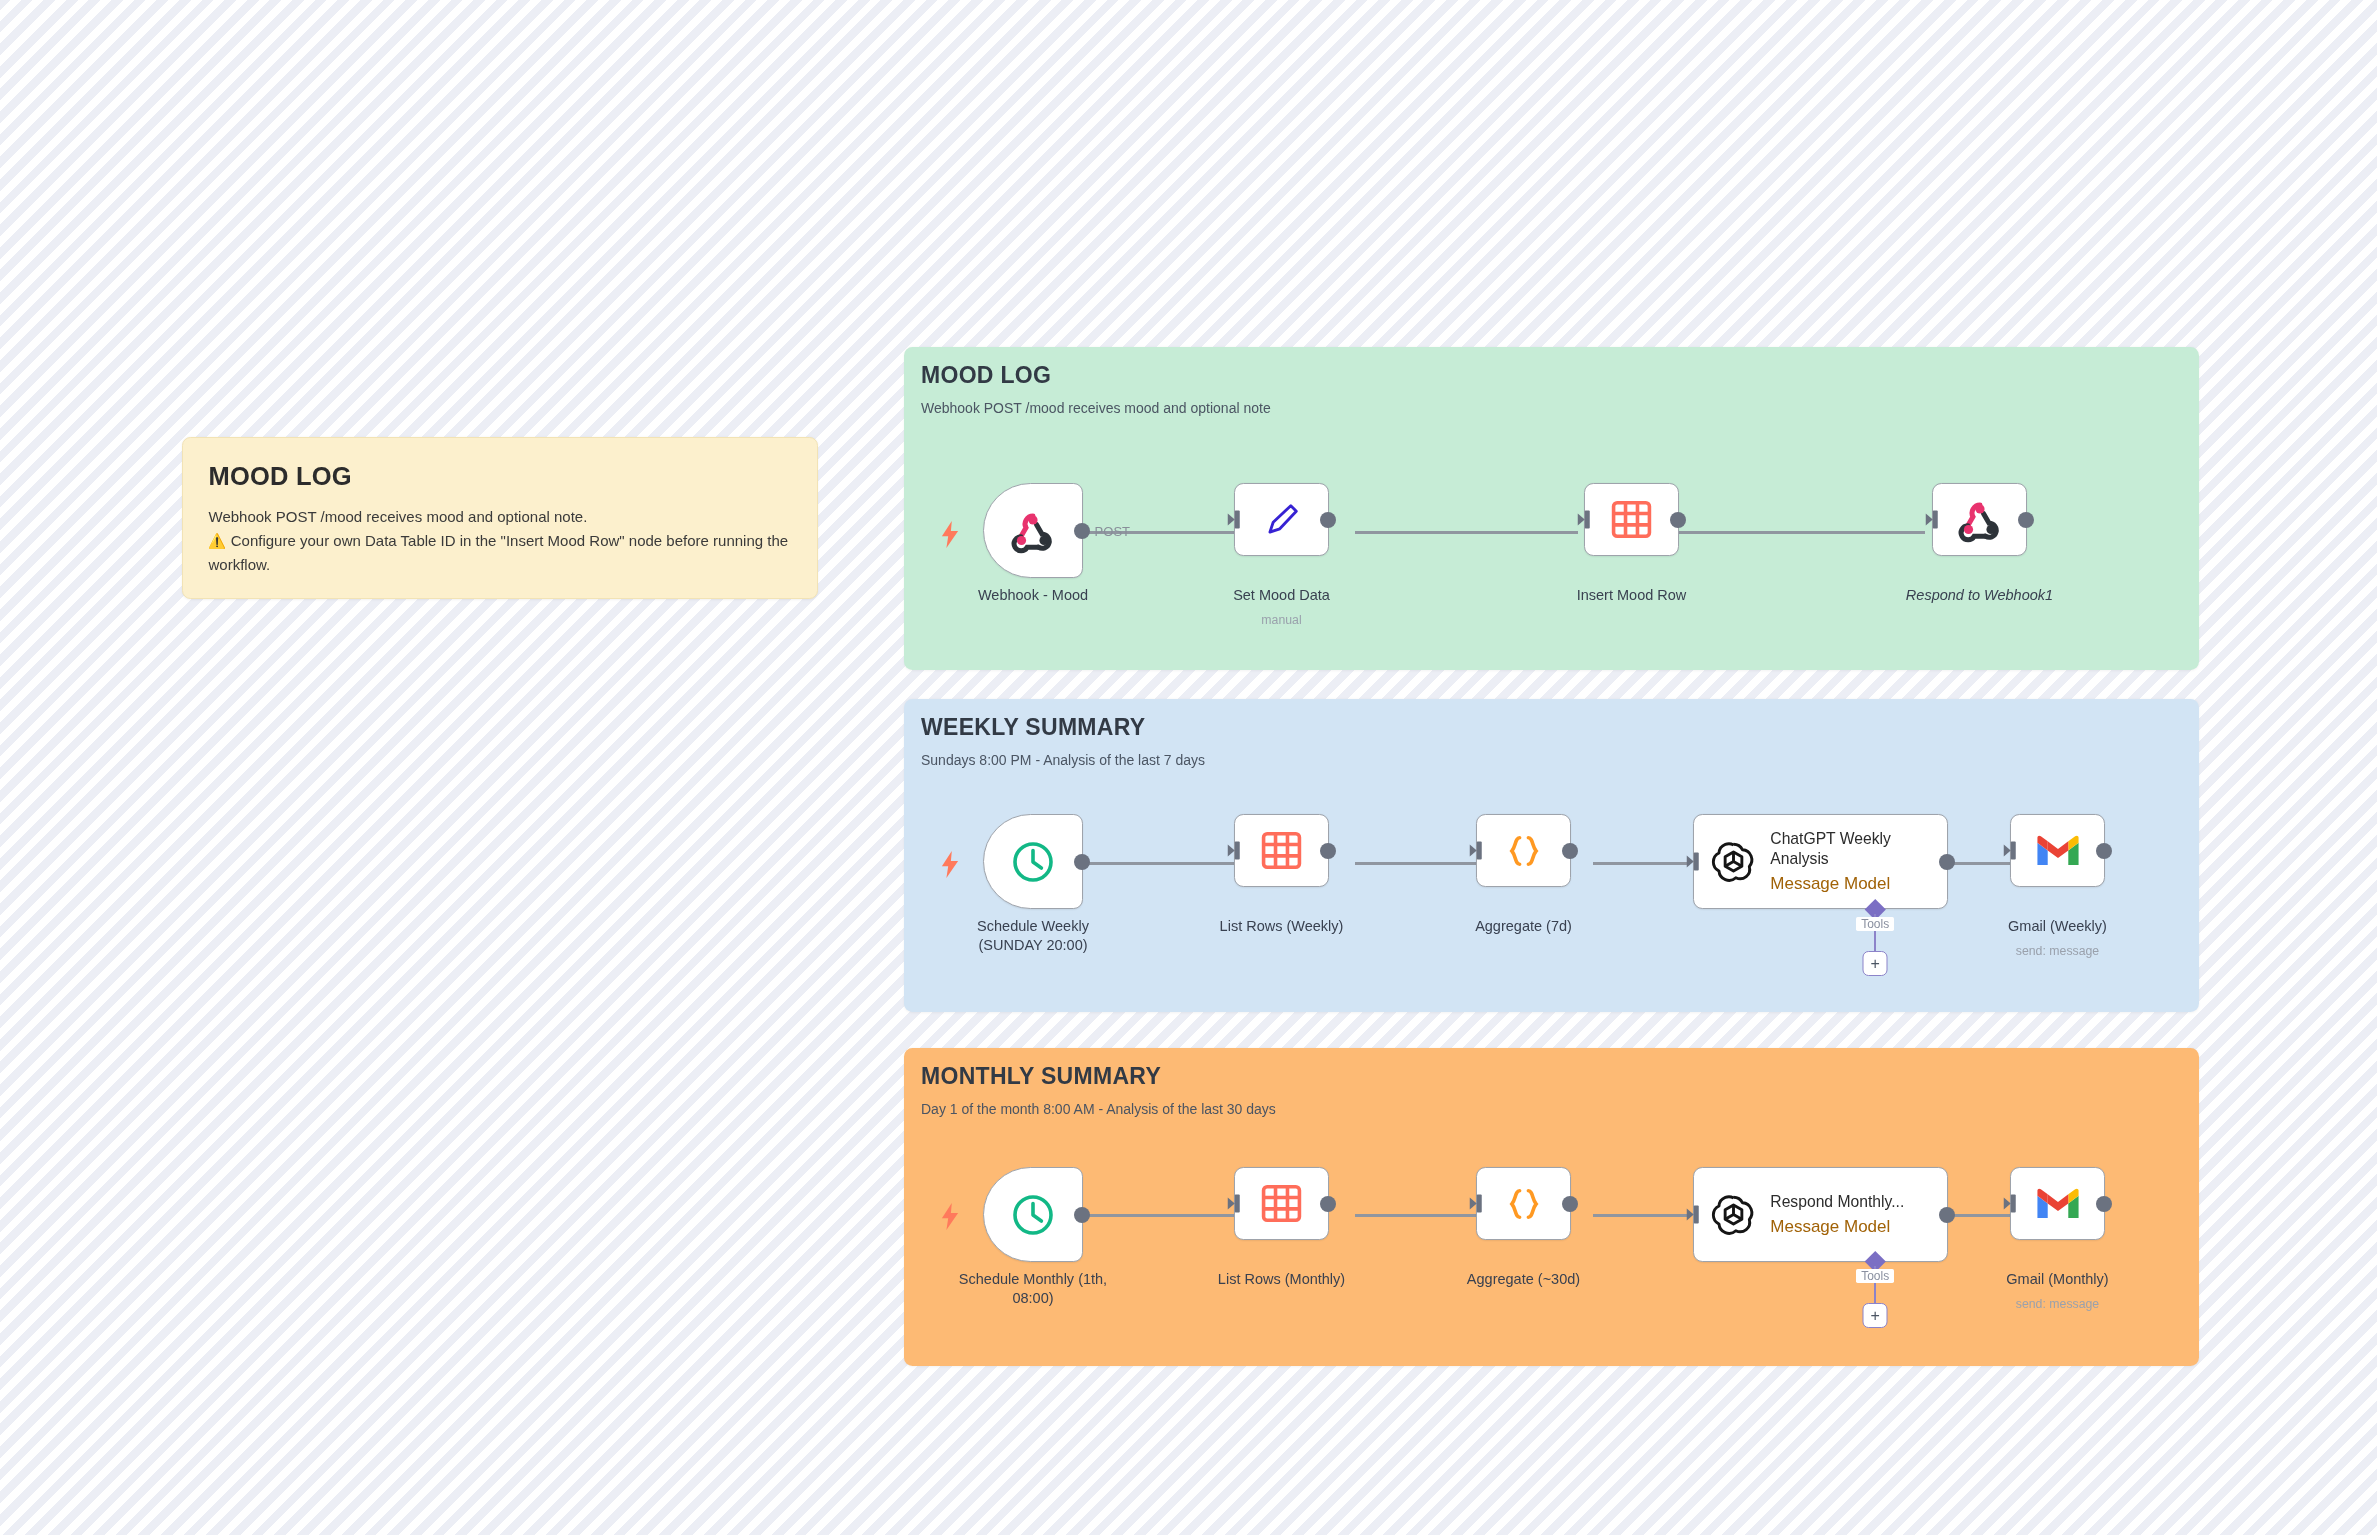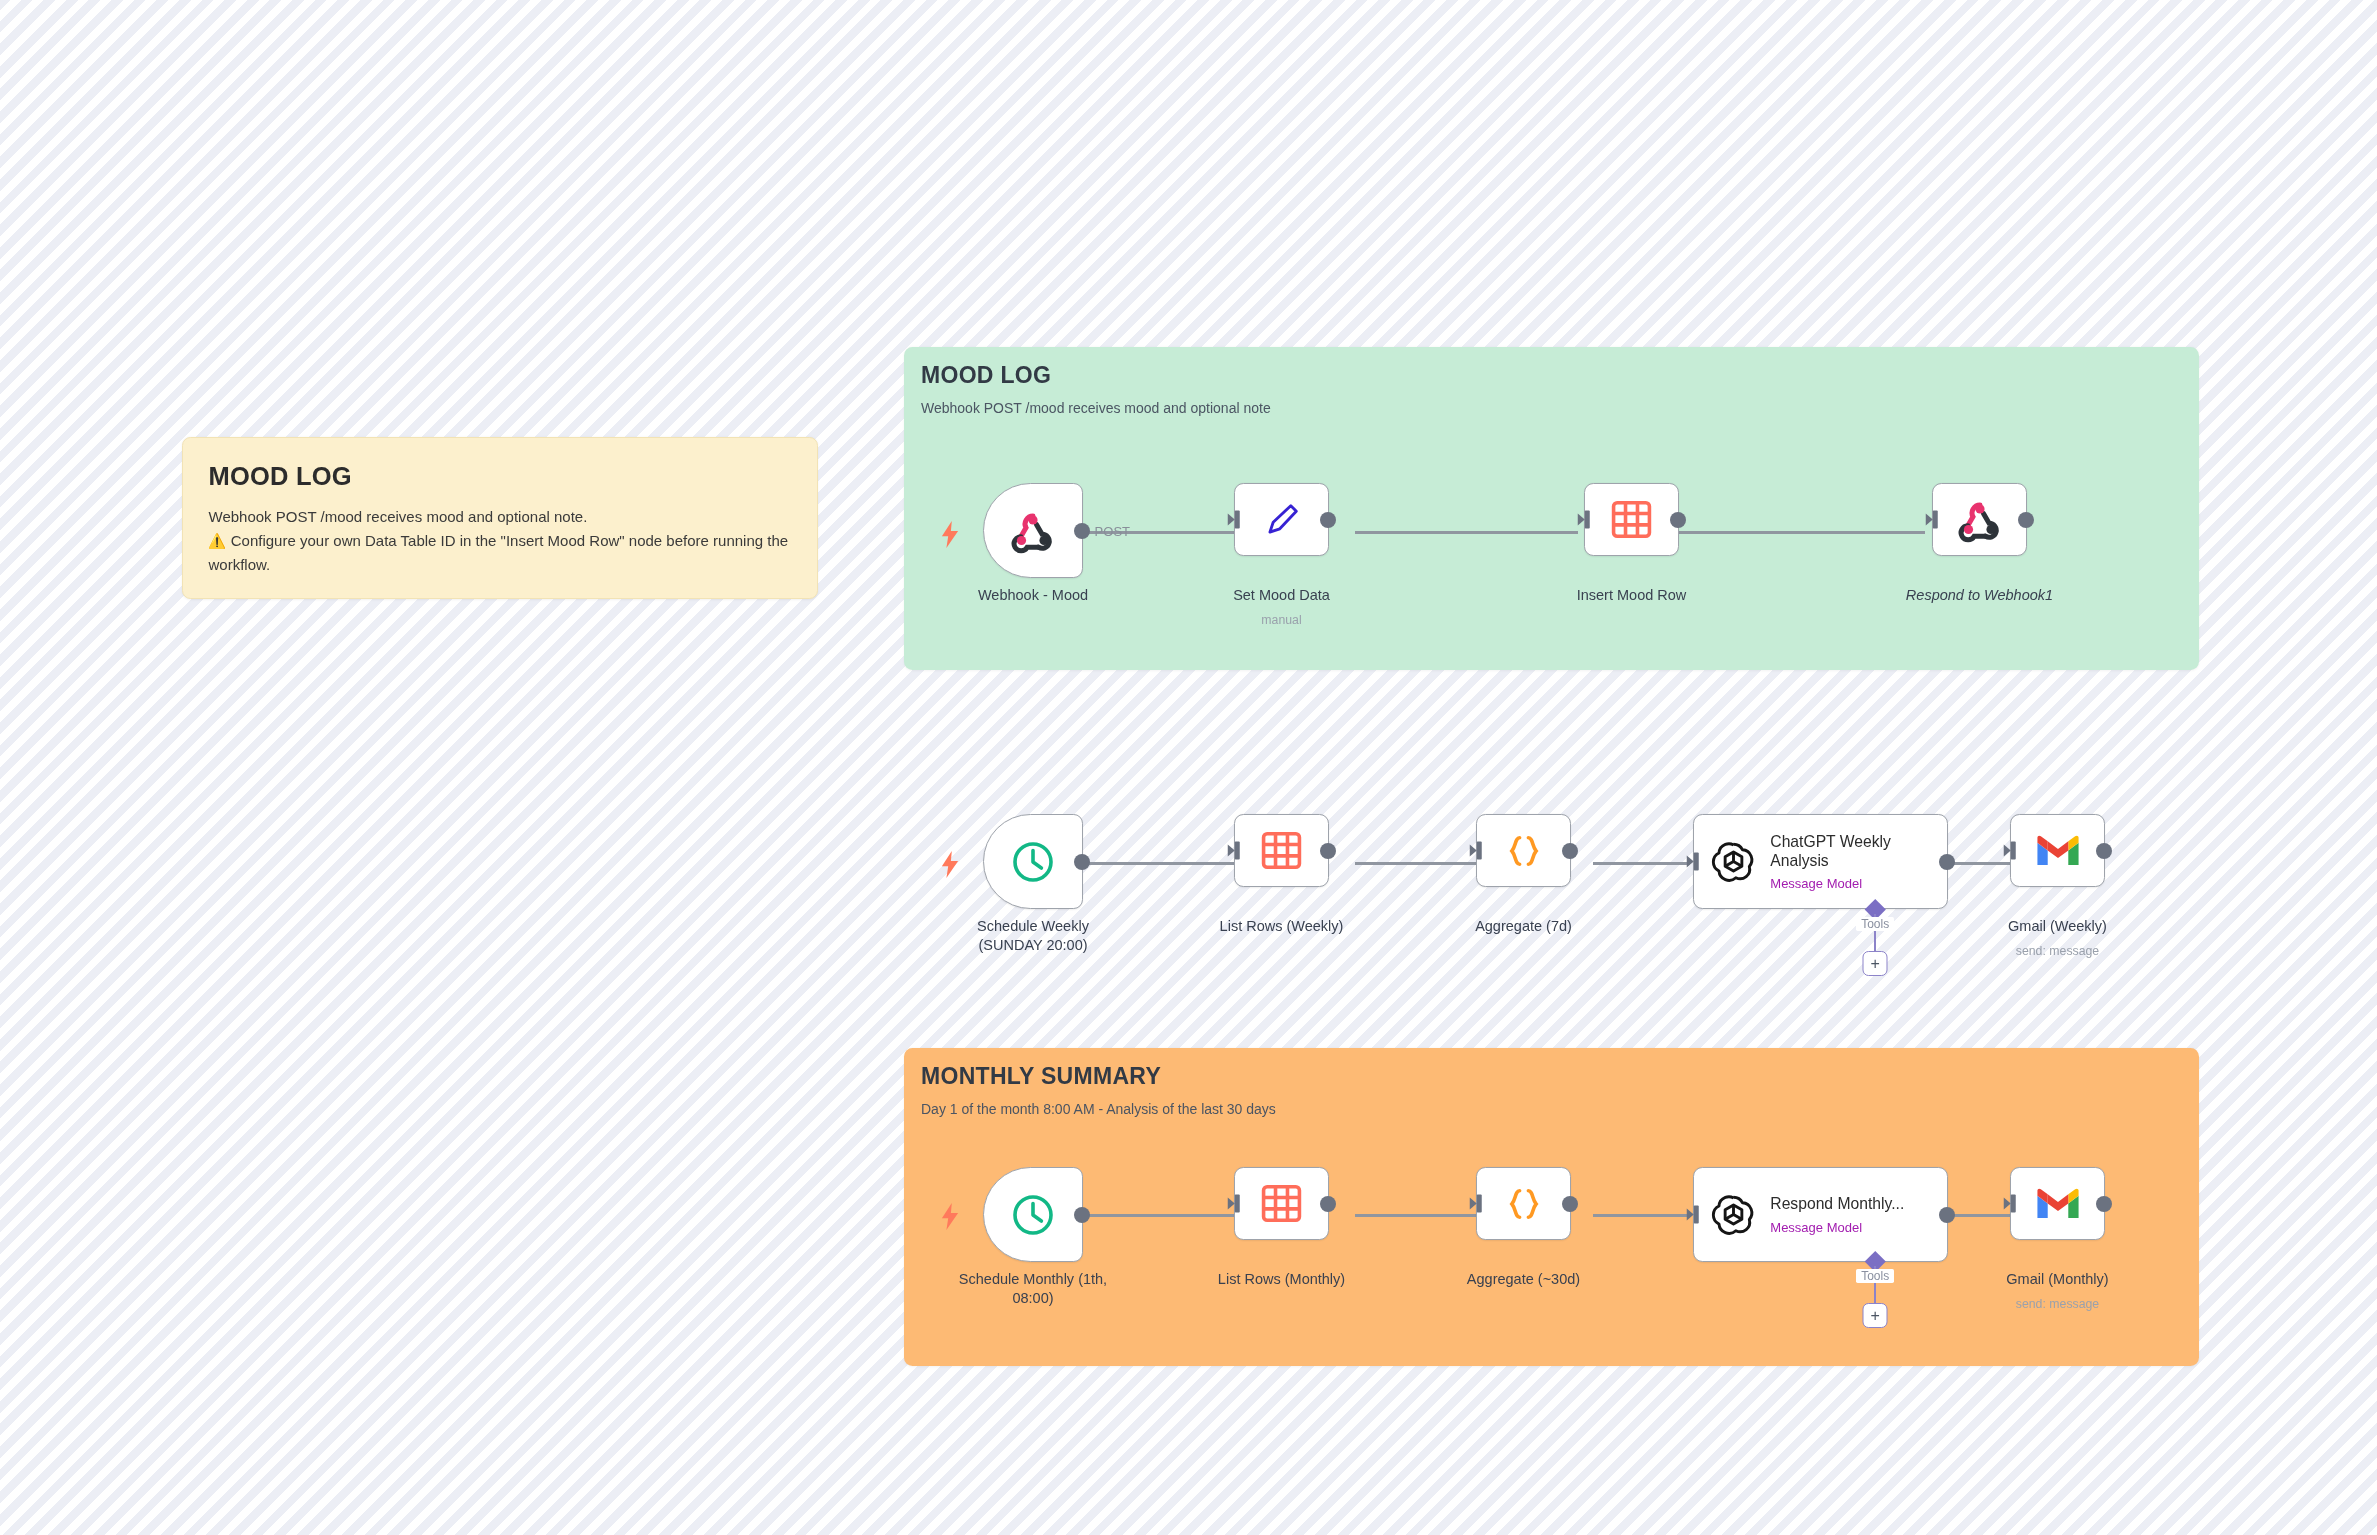--- a/index.html
+++ b/index.html
@@ -149,22 +149,22 @@
 
   
   .wide-text { display: flex; flex-direction: column; gap: 1.7px; }
   .wide-title {
     font-size: 15.7px;
     color: #2c2c2c;
     line-height: 1.23;
     max-width: 162px;
   }
   .wide-sub {
-    font-size: 13px;
-    color: #a21caf;
+    font-size: 17px;
+    color: #a16207;
     margin-top: 4.3px;
   }
 
   
   .port-out {
     position: absolute;
     width: 16px; height: 16px;
     border-radius: 50%;
     background: #6b7280;
     top: 50%;
@@ -354,20 +354,24 @@
         <path d="M29.5 40.2a7 7 0 1 0 3.6-12.9l-5.5-9.6" stroke="#2d3339" stroke-width="5" fill="none" stroke-linecap="round"></path>
         <circle cx="24" cy="13" r="4.6" fill="#e8336e"></circle>
         <circle cx="12.5" cy="33.5" r="4.6" fill="#e8336e"></circle>
         <circle cx="35" cy="33.5" r="4.6" fill="#2d3339"></circle>
       </svg>
     </span>
     <div class="port-out"></div>
     <div class="node-label">Respond to Webhook1</div>
   </div>
 
+  <div class="section" id="sec-weekly">
+    <div class="section-title">WEEKLY SUMMARY</div>
+    <div class="section-sub">Sundays 8:00 PM - Analysis of the last 7 days</div>
+  </div>
 
   <div class="bolt" style="left:939px; top:851px;">
     <svg width="22" height="27" viewBox="0 0 24 30">
         <path d="M14 0 L3 17 L10 17 L8 30 L21 11 L13 11 Z" fill="#ff7a5c"></path>
       </svg>
   </div>
 
   <div class="conn" style="left:1064px; top:862px; width:174px;"></div>
   <div class="conn" style="left:1355px; top:862px; width:126px;"></div>
   <div class="conn" style="left:1593px; top:862px; width:94px;"></div>

